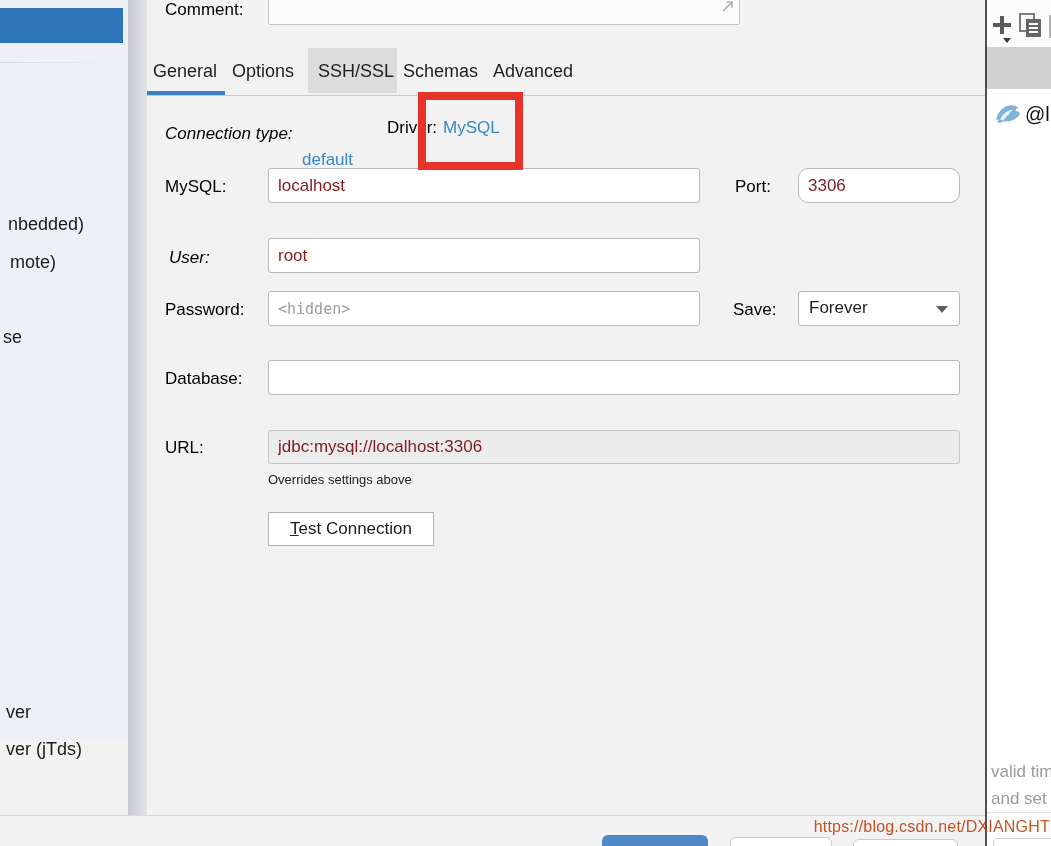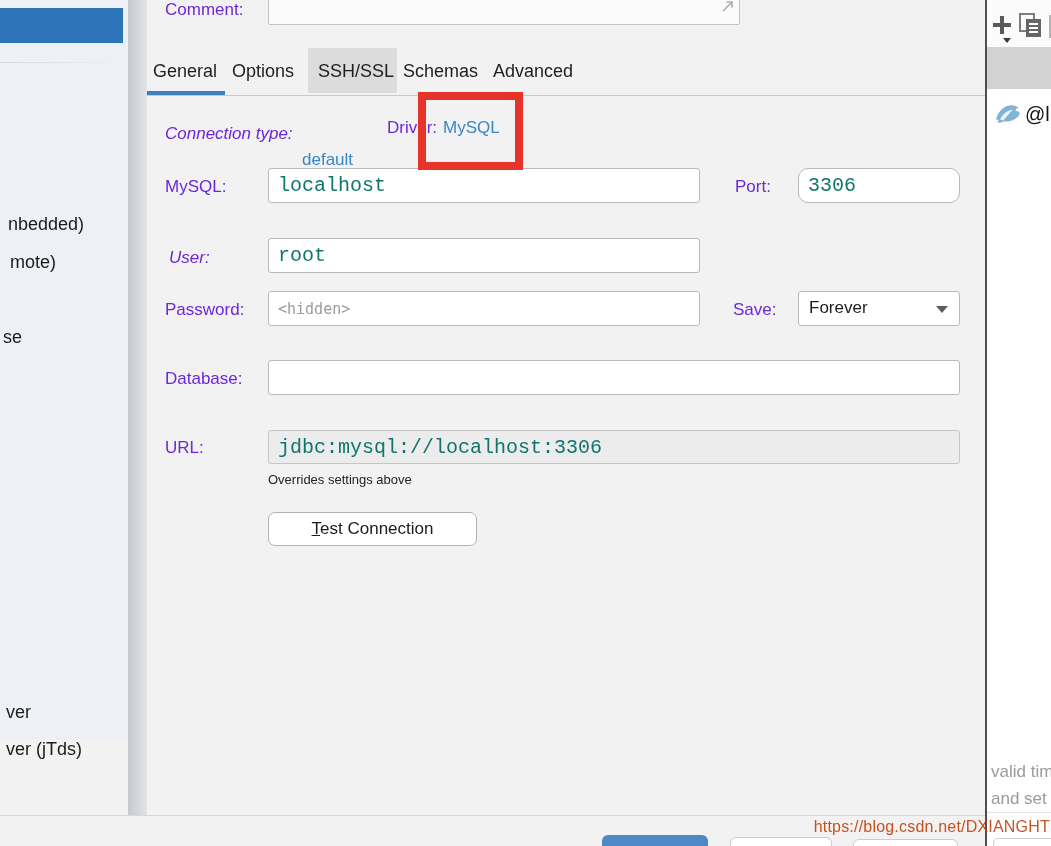--- a/index.html
+++ b/index.html
@@ -11,22 +11,22 @@
   .sidebar { position:absolute; left:0; top:0; width:128px; height:740px; background:#edf1f6; }
   .sb-sel { position:absolute; left:0; top:8px; width:123px; height:35px; background:#2d74b9; }
   .sb-sep { position:absolute; left:0; top:62px; width:120px; height:1px;
             background:linear-gradient(to right,#d3d9e0,rgba(211,217,224,0)); }
   .sb-item { position:absolute; font-size:18px; color:#1b1b1b; white-space:nowrap; }
   .sb-scroll { position:absolute; left:128px; top:0; width:19px; height:816px;
                background:linear-gradient(to right,#c5c9cd,#e1e4e7); }
 
   
   .main { position:absolute; left:147px; top:0; width:838px; height:846px; background:#f2f2f2; }
-  .lbl { position:absolute; font-size:17px; color:#6d28d9; white-space:nowrap; }
-  .inp { position:absolute; font-family:Liberation Mono, monospace; font-size:20px; color:#0f766e;
+  .lbl { position:absolute; font-size:17px; color:#000000; white-space:nowrap; }
+  .inp { position:absolute; font-family:Liberation Sans, sans-serif; font-size:17px; color:#7f1d1d;
          background:#ffffff; border:1px solid #b9b9b9; border-radius:3px; padding:0 9px; outline:none; }
   .inp::placeholder { color:#9c9c9c; font-family:"DejaVu Sans Mono",monospace; font-size:15px; }
 
   .comment-field { position:absolute; left:121px; top:-9px; width:472px; height:34px;
                    background:#fbfbfb; border:1px solid #c3c3c3; border-radius:2px; }
   .expand-ic { position:absolute; right:3px; bottom:5px; }
 
   .tabs-line { position:absolute; left:0; top:95px; width:838px; height:1px; background:#c8c8c8; }
   .tab { position:absolute; top:61px; font-size:18px; color:#1e1e1e; white-space:nowrap; cursor:default; }
   .tab-hoverbg { position:absolute; left:161px; top:48px; width:89px; height:45px; background:#dcdcdc; }
@@ -37,22 +37,22 @@
   .combo { position:absolute; left:651px; top:291px; width:162px; height:35px; background:#ffffff;
            border:1px solid #b9b9b9; border-radius:3px; font-size:17px; color:#1c1c1c; }
   .combo .val { position:absolute; left:10px; top:6px; }
   .combo .arrow { position:absolute; right:11px; top:14px; width:0; height:0;
                   border-left:6px solid transparent; border-right:6px solid transparent;
                   border-top:7px solid #5d5d5d; }
 
   .url-inp { background:#ececec; border-color:#c6c6c6; }
   .hint { position:absolute; left:121px; top:472px; font-size:13px; color:#232323; }
 
-  .test-btn { position:absolute; left:121px; top:512px; width:209px; height:34px; background:#ffffff;
-              border:1px solid #b3b3b3; border-radius:7px; font-size:17px; color:#1c1c1c;
+  .test-btn { position:absolute; left:121px; top:512px; width:166px; height:34px; background:#ffffff;
+              border:1px solid #b3b3b3; border-radius:0; font-size:17px; color:#1c1c1c;
               text-align:center; line-height:32px; }
   .test-btn .mn { text-decoration:underline; }
 
   .footer-line { position:absolute; left:0; top:815px; width:985px; height:1px; background:#d6d6d6; }
   .btn-primary { position:absolute; left:602px; top:835px; width:106px; height:20px;
                  background:#4d89c8; border-radius:6px 6px 0 0; }
   .btn-plain1 { position:absolute; left:730px; top:837px; width:102px; height:18px;
                 background:#ffffff; border:1px solid #c9c9c9; border-radius:6px 6px 0 0; }
   .btn-plain2 { position:absolute; left:853px; top:839px; width:105px; height:16px;
                 background:#ffffff; border:1px solid #cccccc; border-radius:6px 6px 0 0; }

